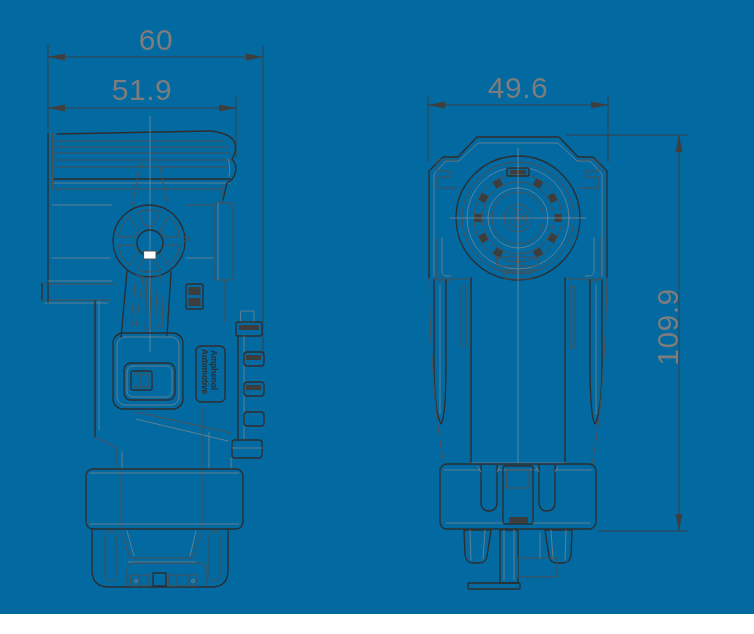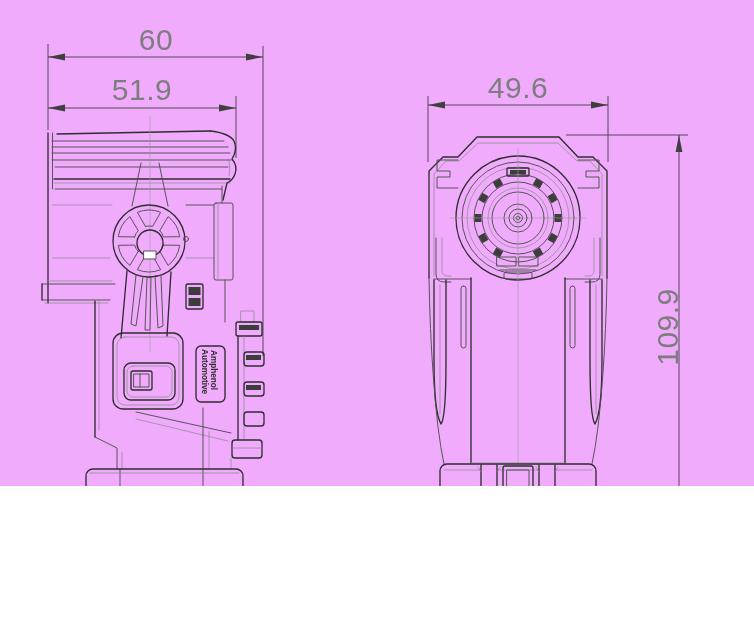--- a/index.html
+++ b/index.html
@@ -1,16 +1,16 @@
 <!DOCTYPE html>
 <html><head>
 <meta charset="utf-8">
 <style>
   html,body{margin:0;padding:0;background:#ffffff;}
-  .canvas{position:relative;width:754px;height:486px;background:#f0abfc;overflow:hidden;
+  .canvas{position:relative;width:754px;height:614px;background:#0369a1;overflow:hidden;
           font-family:"Liberation Sans",sans-serif;}
   svg{display:block;}
   .s1{stroke:#2e2e2e;stroke-width:1.35;fill:none;stroke-linecap:round;stroke-linejoin:round;}
   .s2{stroke:#4f4f4f;stroke-width:.95;fill:none;stroke-linecap:round;stroke-linejoin:round;}
   .s3{stroke:#8a8a8a;stroke-width:.7;fill:none;stroke-linecap:round;stroke-linejoin:round;}
   .cl{stroke:#9b9b9b;stroke-width:.6;fill:none;}
   .dimline{stroke:#3f3f3f;stroke-width:.9;fill:none;}
   .arrow{fill:#3f3f3f;stroke:none;}
   .darkfill{fill:#3d3d3d;stroke:none;}
   .whitefill{fill:#ffffff;}

